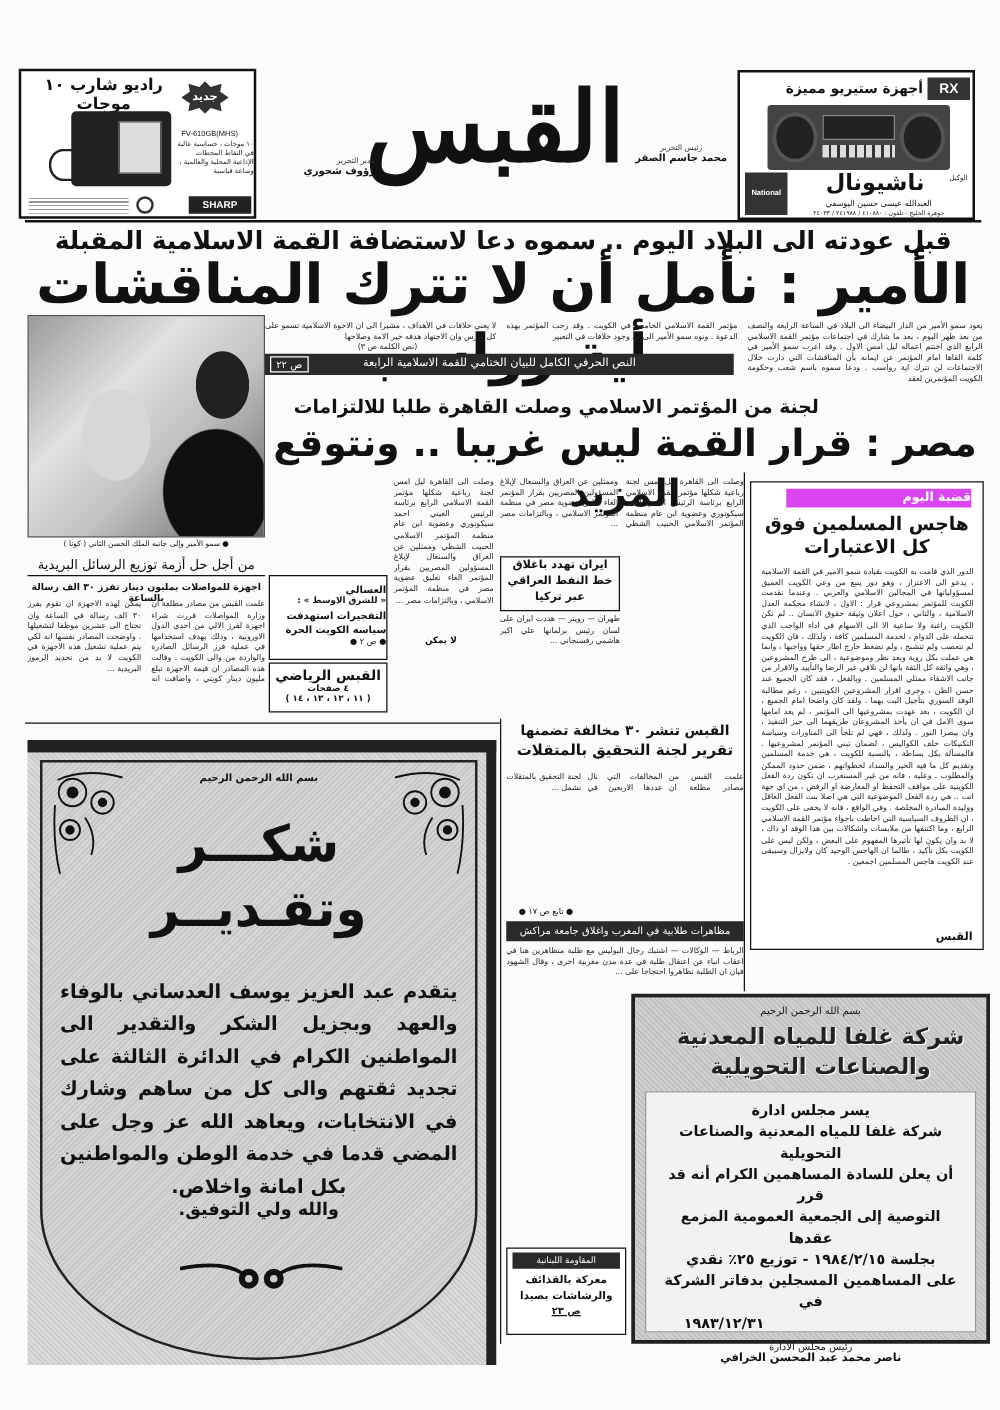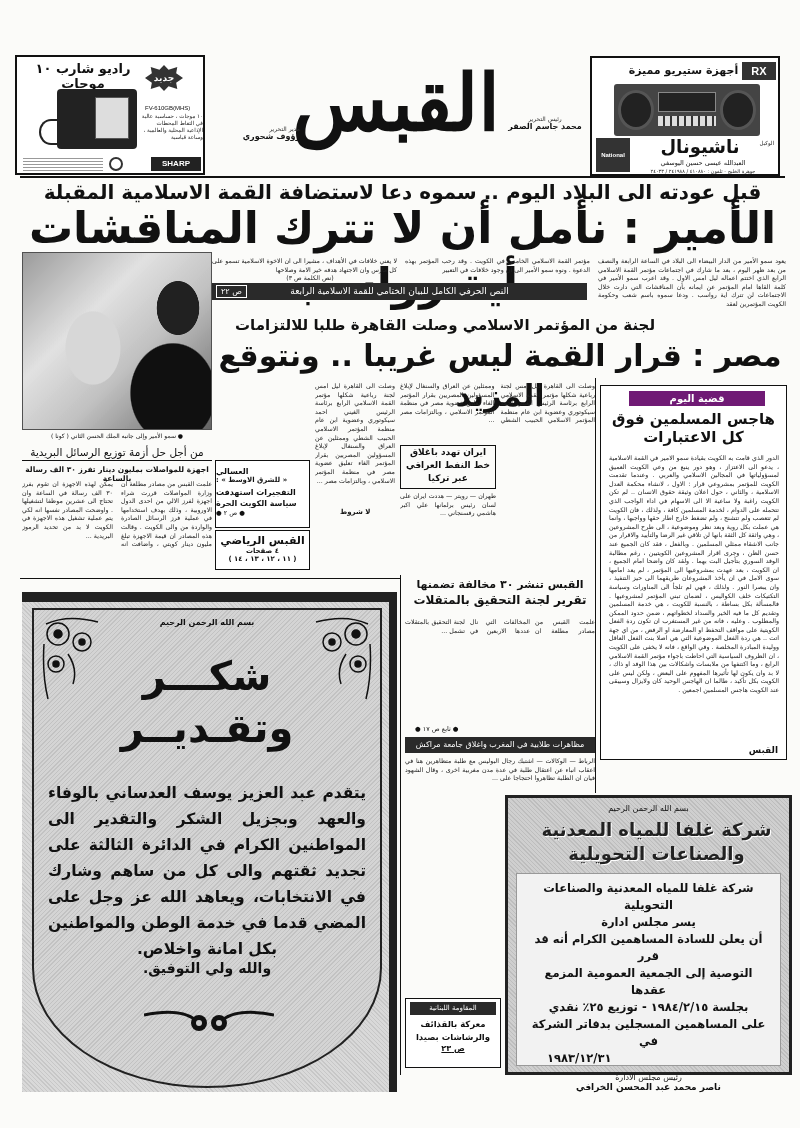--- a/index.html
+++ b/index.html
@@ -49,27 +49,27 @@
   .banner-dark { left: 212px; top: 283px; width: 375px; height: 17px; background: #2a2a2a; color: #fff; font-size: 9px; line-height: 17px; text-align: center; }
   .banner-dark .pg { position:absolute; left:4px; top:2px; height:13px; padding:0 4px; border:1px solid #fff; line-height:12px; font-size:8px; }
 
   .kicker-2 { left: 215px; top: 316px; width: 460px; font-size: 15px; font-weight: bold; text-align: center; }
   .headline-2 { left: 215px; top: 336px; width: 570px; font-size: 30px; font-weight: 900; text-align: center; line-height: 40px; letter-spacing: 1px; }
 
   .mail-headline { left: 22px; top: 446px; width: 190px; font-size: 10.5px; text-align: center; }
   .mail-sub { left: 22px; top: 465px; width: 190px; font-size: 7.5px; font-weight: bold; text-align: center; }
 
   .box { border: 1px solid #111; background: #fff; }
-  .gulf-box { left: 215px; top: 460px; width: 95px; height: 68px; text-align: left; }
+  .gulf-box { left: 215px; top: 460px; width: 95px; height: 68px; text-align: right; }
   .sports-box { left: 215px; top: 530px; width: 95px; height: 40px; text-align: center; }
 
   .iran-box { left: 400px; top: 445px; width: 96px; height: 44px; border: 1px solid #111; text-align: center; font-size: 9px; font-weight: bold; line-height: 13px; }
 
   .today-box { left: 600px; top: 385px; width: 187px; height: 375px; border: 1.5px solid #111; background: #fff; }
-  .today-label { position:absolute; left:28px; top:5px; width:136px; height:15px; background:#701a75; color:#fff; font-size:10px; line-height:15px; text-align:center; font-weight:bold; }
+  .today-label { position:absolute; left:28px; top:5px; width:148px; height:15px; background:#d946ef; color:#fff; font-size:10px; line-height:15px; font-weight:bold; }
   .today-title { position:absolute; left:5px; top:24px; width:175px; font-size:15px; font-weight:900; line-height:18px; text-align:center; }
   .today-body { position:absolute; left:8px; top:68px; width:170px; }
   .today-sig { position:absolute; right:8px; bottom:4px; font-size:9px; font-weight:900; }
 
   .violations-head { left: 405px; top: 578px; width: 190px; text-align: center; }
   .violations-k { font-size: 11px; font-weight: bold; }
   .violations-h { font-size: 12px; font-weight: 900; margin-top: 2px; }
   .morocco-banner { left: 405px; top: 737px; width: 190px; height: 16px; background:#2a2a2a; color:#fff; font-size: 8px; text-align:center; line-height:16px; }
 
   
@@ -160,21 +160,21 @@
 
   <div class="abs banner-dark">
     <span>النص الحرفي الكامل للبيان الختامي للقمة الاسلامية الرابعة</span>
     <span class="pg">ص ٢٢</span>
   </div>
 
   <div class="abs kicker-2">لجنة من المؤتمر الاسلامي وصلت القاهرة طلبا للالتزامات</div>
   <div class="abs headline-2">مصر : قرار القمة ليس غريبا .. ونتوقع المزيد</div>
   <div class="abs col-text" style="left:400px;top:382px;width:195px;height:60px;overflow:hidden;column-count:2;column-gap:6px;">وصلت الى القاهرة ليل امس لجنة رباعية شكلها مؤتمر القمة الاسلامي الرابع برئاسة الرئيس الغيني احمد سيكوتوري وعضوية ابن عام منظمة المؤتمر الاسلامي الحبيب الشطي وممثلين عن العراق والسنغال لإبلاغ المسؤولين المصريين بقرار المؤتمر الغاء تعليق عضوية مصر في منظمة المؤتمر الاسلامي ، وبالتزامات مصر ...</div>
   <div class="abs col-text" style="left:315px;top:382px;width:80px;height:190px;overflow:hidden;">وصلت الى القاهرة ليل امس لجنة رباعية شكلها مؤتمر القمة الاسلامي الرابع برئاسة الرئيس الغيني احمد سيكوتوري وعضوية ابن عام منظمة المؤتمر الاسلامي الحبيب الشطي وممثلين عن العراق والسنغال لإبلاغ المسؤولين المصريين بقرار المؤتمر الغاء تعليق عضوية مصر في منظمة المؤتمر الاسلامي ، وبالتزامات مصر ...</div>
-  <div class="abs" style="left:340px;top:508px;font-size:7px;font-weight:bold;">لا شروط</div>
+  <div class="abs" style="left:340px;top:508px;font-size:7px;font-weight:bold;">لا يمكن</div>
 
   <div class="abs iran-box">
     <div>ايران تهدد باغلاق خط النفط العراقي عبر تركيا</div>
   </div>
   <div class="abs col-text" style="left:400px;top:492px;width:96px;height:80px;overflow:hidden;">طهران — رويتر — هددت ايران على لسان رئيس برلمانها علي اكبر هاشمي رفسنجاني ...</div>
 
   <div class="abs mail-headline">من أجل حل أزمة توزيع الرسائل البريدية</div>
   <div class="rule" style="left:22px;top:460px;width:190px;height:1px;"></div>
   <div class="abs mail-sub">اجهزة للمواصلات بمليون دينار تفرز ٣٠ الف رسالة بالساعة</div>
   <div class="abs col-text" style="left:22px;top:480px;width:190px;height:92px;overflow:hidden;column-count:2;column-gap:8px;">علمت القبس من مصادر مطلعة ان وزارة المواصلات قررت شراء اجهزة لفرز الالي من احدى الدول الاوروبية ، وذلك بهدف استخدامها في عملية فرز الرسائل الصادرة والواردة من والى الكويت . وقالت هذه المصادر ان قيمة الاجهزة تبلغ مليون دينار كويتي ، واضافت انه يمكن لهذه الاجهزة ان تقوم بفرز ٣٠ الف رسالة في الساعة وان تحتاج الى عشرين موظفا لتشغيلها . واوضحت المصادر نفسها انه لكي يتم عملية تشغيل هذه الاجهزة في الكويت لا بد من تحديد الرموز البريدية ...</div>
@@ -252,22 +252,22 @@
     </div>
   </div>
 
   <div class="abs company-ad">
     <div class="company-bism">بسم الله الرحمن الرحيم</div>
     <div class="company-name">
       <div>شركة غلفا للمياه المعدنية</div>
       <div>والصناعات التحويلية</div>
     </div>
     <div class="company-inner">
+      <div class="company-line">يسر مجلس ادارة</div>
       <div class="company-line">شركة غلفا للمياه المعدنية والصناعات التحويلية</div>
-      <div class="company-line">يسر مجلس ادارة</div>
       <div class="company-line">أن يعلن للسادة المساهمين الكرام أنه قد قرر</div>
       <div class="company-line">التوصية إلى الجمعية العمومية المزمع عقدها</div>
       <div class="company-line">بجلسة ١٩٨٤/٢/١٥ - توزيع ٢٥٪ نقدي</div>
       <div class="company-line">على المساهمين المسجلين بدفاتر الشركة في</div>
       <div class="company-line" style="text-align:left;padding-left:20px;">١٩٨٣/١٢/٣١</div>
       <div class="company-sig-l">رئيس مجلس الادارة</div>
       <div class="company-sig-n">ناصر محمد عبد المحسن الخرافي</div>
     </div>
   </div>
 

